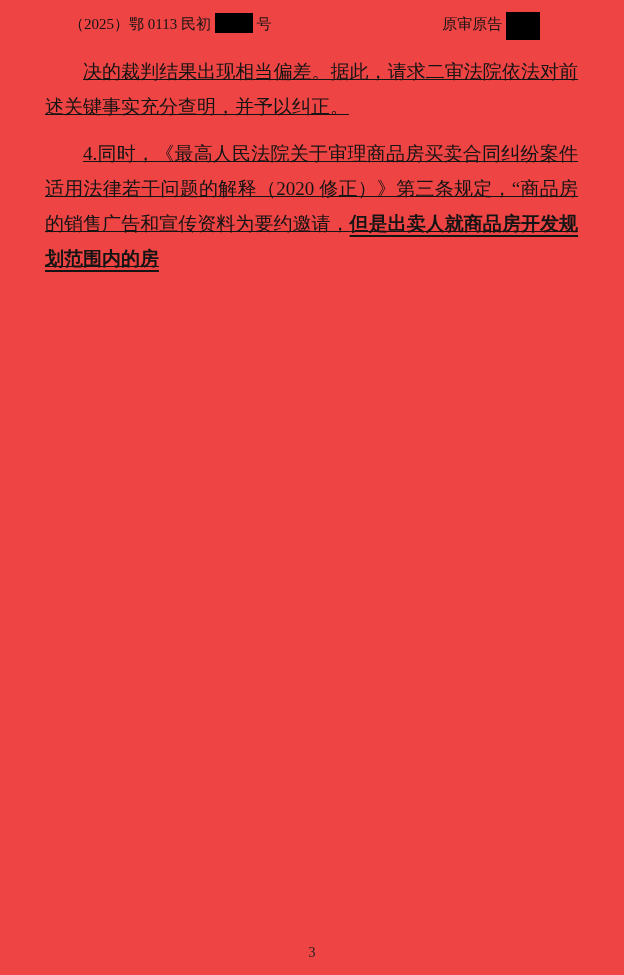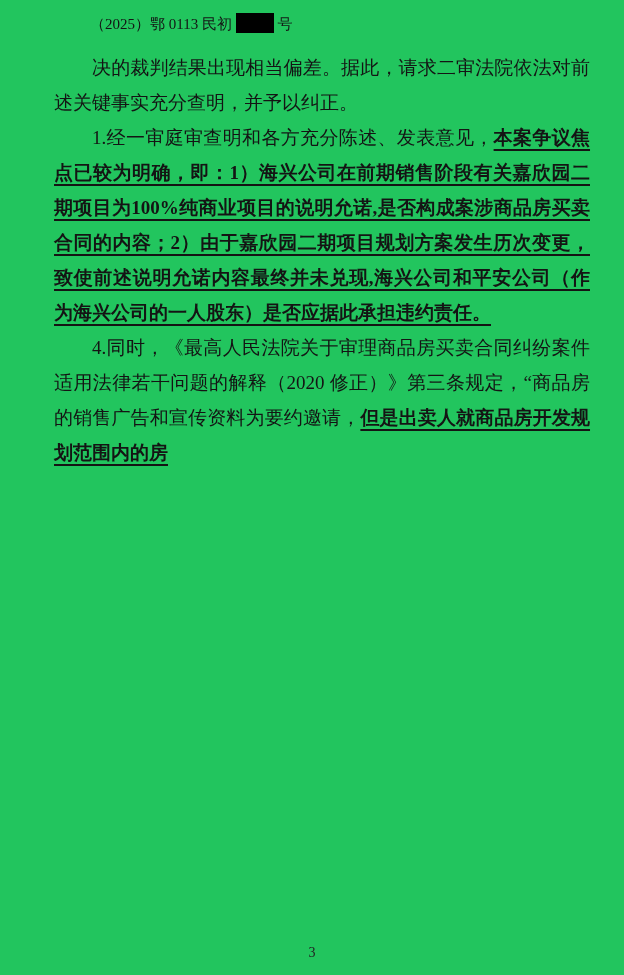--- a/index.html
+++ b/index.html
@@ -1,45 +1,45 @@
 <!DOCTYPE html>
 <html><head>
 <meta charset="utf-8">
 <style>
   html,body { margin:0; padding:0; background:#e8e8e8; }
   .page {
     width:624px; height:975px;
     margin:0 auto;
-    background:#22c55e;
+    background:#ef4444;
     color:#141414;
     font-family:"Liberation Serif","DejaVu Serif",serif;
     position:relative;
     box-sizing:border-box;
-    padding:12px 34px 0 54px;
+    padding:12px 34px 0 33px;
     overflow:hidden;
   }
   .header {
     display:flex;
     justify-content:space-between;
     align-items:flex-start;
     font-size:15px;
     line-height:24px;
     padding:0 50px 0 36px;
     white-space:nowrap;
   }
   .redact { display:inline-block; background:#000000; }
   .redact-left  { width:38px; height:20px; vertical-align:-4px; }
   .redact-right { width:34px; height:28px; vertical-align:-11px; }
   .body {
     margin-top:14px;
     font-size:19px;
     line-height:35px;
     text-align:justify;
   }
-  .para { margin:0; text-indent:2em; }
+  .para { margin:12px; text-indent:2em;text-decoration:underline; }
   .heading { font-weight:bold; margin-top:35px; }
   .emph {
     font-weight:bold;
     text-decoration:underline;
     text-underline-offset:5px;
     text-decoration-thickness:1.5px;
   }
   .footer {
     position:absolute;
     left:0; right:0; bottom:14px;
@@ -52,28 +52,31 @@
 <body>
 
 <div class="page">
 
   <div class="header">
     <div class="header-left">
       <span>（2025）鄂 0113 民初</span>
       <span class="redact redact-left"></span>
       <span>号</span>
     </div>
+    <div class="header-right">
+      <span>原审原告</span>
+      <span class="redact redact-right"></span>
+    </div>
   </div>
 
   <div class="body">
 
     <p class="para">决的裁判结果出现相当偏差。据此，请求二审法院依法对前述关键事实充分查明，并予以纠正。</p>
 
 
-    <p class="para"><span>1.经一审庭审查明和各方充分陈述、发表意见，</span><span class="emph">本案争议焦点已较为明确，即：1）海兴公司在前期销售阶段有关嘉欣园二期项目为100%纯商业项目的说明允诺,是否构成案涉商品房买卖合同的内容；2）由于嘉欣园二期项目规划方案发生历次变更，致使前述说明允诺内容最终并未兑现,海兴公司和平安公司（作为海兴公司的一人股东）是否应据此承担违约责任。</span></p>
 
 
 
     <p class="para"><span>4.同时，《最高人民法院关于审理商品房买卖合同纠纷案件适用法律若干问题的解释（2020 修正）》第三条规定，“商品房的销售广告和宣传资料为要约邀请，</span><span class="emph">但是出卖人就商品房开发规划范围内的房</span></p>
 
   </div>
 
   <div class="footer">
     <span>3</span>
   </div>

